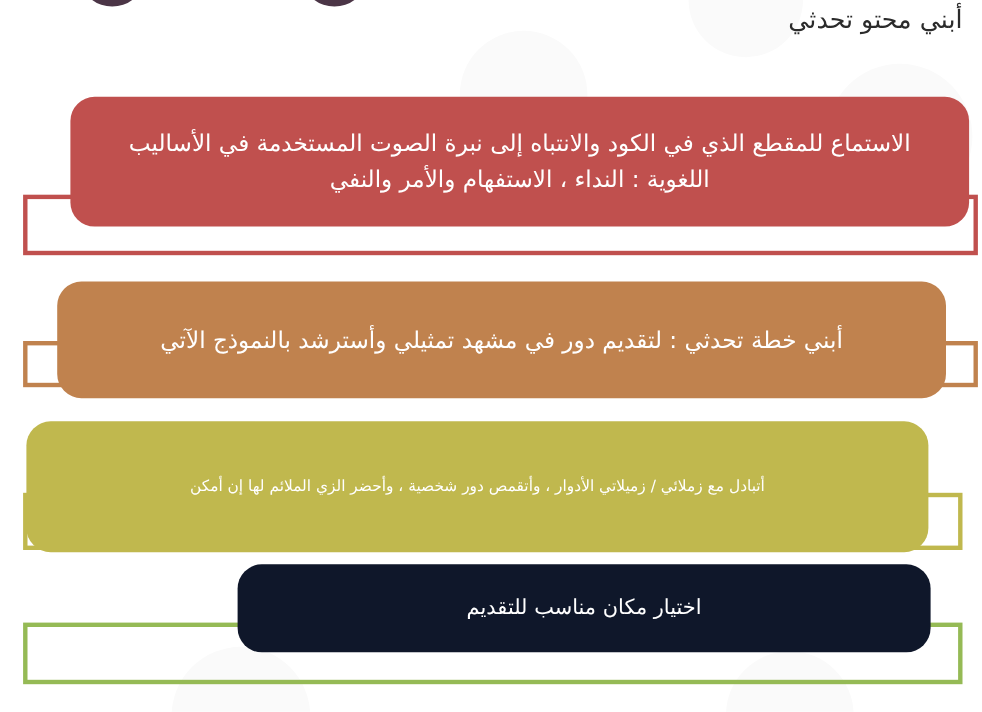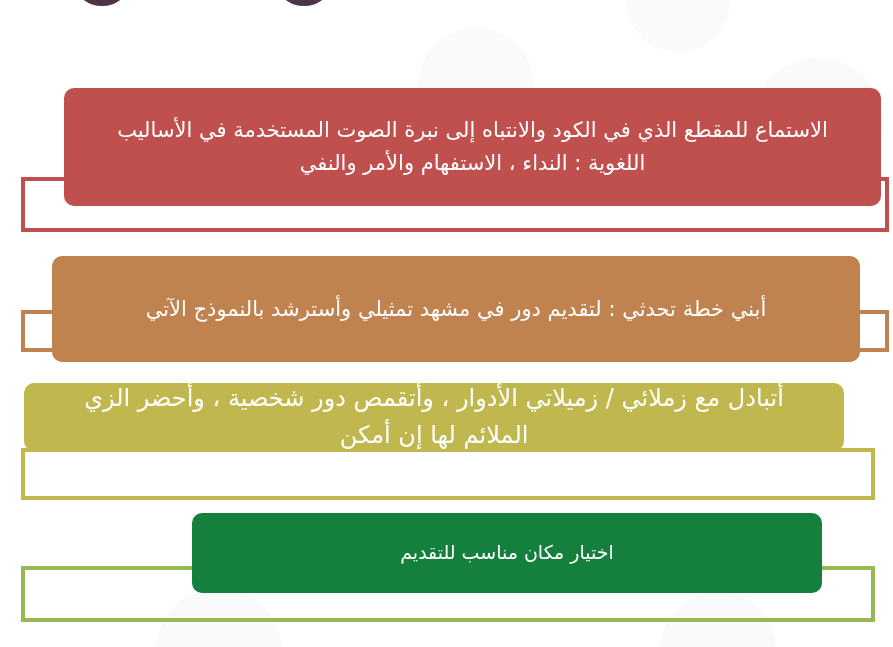--- a/index.html
+++ b/index.html
@@ -27,71 +27,72 @@
 
   .outline{
     position:absolute;
     border-style:solid;border-width:4px;
     background:transparent;
     box-sizing:border-box;
   }
 
   .chip{
     position:absolute;
-    border-radius:10px;
+    border-radius:22px;
     box-sizing:border-box;
     display:flex;align-items:center;justify-content:center;
     color:#ffffff;
     text-align:center;
     line-height:1.55;
     padding:10px 24px;
   }
   .chip span{display:block;width:100%;}
 
   .chip-red   {background:#c0504e;}
   .chip-orange{background:#c0824e;margin-top:16px;}
   .chip-olive {background:#c0b84e;}
-  .chip-green {background:#15803d;}
+  .chip-green {background:#0f172a;margin-left:24px;}
 
   .ol-red   {border-color:#c0504e;}
   .ol-orange{border-color:#c0824e;}
   .ol-olive {border-color:#c0b84e;}
   .ol-green {border-color:#95ba55;}
 </style>
 </head>
 <body>
 
 <div id="stage">
 
   <div class="deco deco-dark" style="left:76px;top:-36px;width:52px;height:42px;"></div>
   <div class="deco deco-dark" style="left:278px;top:-36px;width:52px;height:42px;"></div>
   <div class="deco deco-light" style="left:418px;top:28px;width:116px;height:116px;"></div>
   <div class="deco deco-light" style="left:626px;top:-52px;width:104px;height:104px;"></div>
   <div class="deco deco-light" style="left:752px;top:58px;width:132px;height:132px;"></div>
   <div class="deco deco-light" style="left:156px;top:588px;width:126px;height:126px;"></div>
   <div class="deco deco-light" style="left:660px;top:592px;width:116px;height:116px;"></div>
 
+  <div class="title">أبني محتو تحدثي</div>
 
   <div class="row">
     <div class="outline ol-red" style="left:21px;top:177px;width:868px;height:55px;"></div>
     <div class="chip chip-red" style="left: 64px; top: 88px; width: 817px; height: 118px; font-size: 21px;">
       <span>الاستماع للمقطع الذي في الكود والانتباه إلى نبرة الصوت المستخدمة في الأساليب اللغوية : النداء ، الاستفهام والأمر والنفي</span>
     </div>
   </div>
 
   <div class="row">
     <div class="outline ol-orange" style="left:21px;top:310px;width:868px;height:42px;"></div>
     <div class="chip chip-orange" style="left: 52px; top: 240px; width: 808px; height: 106px; font-size: 21px;">
       <span>أبني خطة تحدثي : لتقديم دور في مشهد تمثيلي وأسترشد بالنموذج الآتي</span>
     </div>
   </div>
 
   <div class="row">
     <div class="outline ol-olive" style="left:21px;top:448px;width:854px;height:52px;"></div>
-    <div class="chip chip-olive" style="left: 24px; top: 383px; width: 820px; height: 68px; font-size: 24px;">
+    <div class="chip chip-olive" style="left: 24px; top: 383px; width: 820px; height: 119px; font-size: 14px;">
       <span>أتبادل مع زملائي / زميلاتي الأدوار ، وأتقمص دور شخصية ، وأحضر الزي الملائم لها إن أمكن</span>
     </div>
   </div>
 
   <div class="row">
     <div class="outline ol-green" style="left:21px;top:566px;width:854px;height:56px;"></div>
     <div class="chip chip-green" style="left: 192px; top: 513px; width: 630px; height: 80px; font-size: 19px;">
       <span>اختيار مكان مناسب للتقديم</span>
     </div>
   </div>

